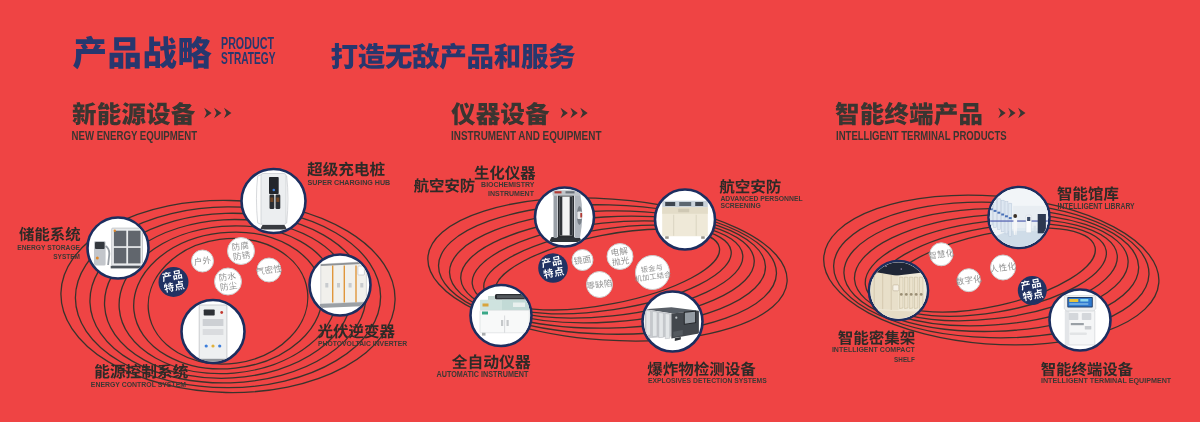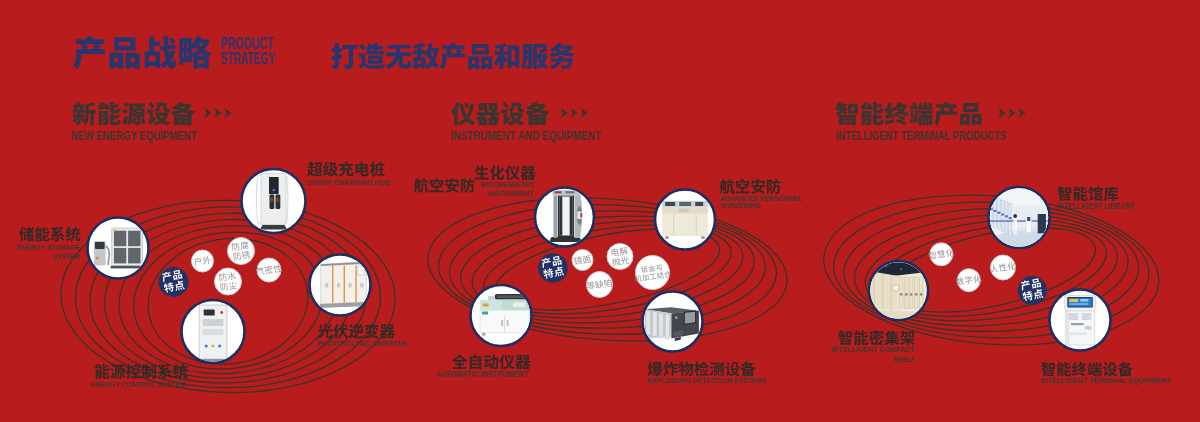--- a/index.html
+++ b/index.html
@@ -1,14 +1,14 @@
 <!DOCTYPE html>
 <html><head><meta charset="utf-8"><style>
 html,body{margin:0;padding:0;background:#ffffff;}
-#stage{position:relative;width:1200px;height:422px;background:#b91c1c;overflow:hidden;}
+#stage{position:relative;width:1200px;height:422px;background:#ef4444;overflow:hidden;}
 </style></head><body>
 <div id="stage">
 <svg width="1200" height="422" viewBox="0 0 1200 422">
 <path transform="translate(72.5,65.5)" d="M13.455000000000002 -28.497000000000003C13.869000000000002 -27.841500000000003 14.3175 -27.048000000000002 14.697000000000001 -26.254500000000004H3.3810000000000002V-21.4935H11.178L8.142000000000001 -20.1825C8.935500000000001 -19.078500000000002 9.7635 -17.664 10.3155 -16.456500000000002H3.5535V-11.626500000000002C3.5535 -8.142000000000001 3.3465000000000003 -3.2430000000000003 0.621 0.17250000000000001C1.725 0.8280000000000001 4.002000000000001 2.7945 4.83 3.7950000000000004C8.142000000000001 -0.3105 8.832 -7.038 8.832 -11.557500000000001H32.4645V-16.456500000000002H25.840500000000002L28.5315 -19.9755L23.6325 -21.4935H31.809V-26.254500000000004H20.6655C20.2515 -27.324 19.458000000000002 -28.704 18.699 -29.704500000000003ZM13.110000000000001 -16.456500000000002 15.421500000000002 -17.491500000000002C14.973 -18.6645 13.972500000000002 -20.217000000000002 13.0065 -21.4935H22.770000000000003C22.2525 -19.9065 21.355500000000003 -17.9055 20.527500000000003 -16.456500000000002Z M46.492 -23.391000000000002H57.704499999999996V-19.837500000000002H46.492ZM41.662 -28.186500000000002V-15.076500000000001H62.845V-28.186500000000002ZM37.073499999999996 -12.627V3.2775000000000003H41.8V1.6215000000000002H45.7675V3.1395000000000004H50.769999999999996V-12.627ZM41.8 -3.1740000000000004V-7.831500000000001H45.7675V-3.1740000000000004ZM53.2195 -12.627V3.2775000000000003H58.015V1.6215000000000002H62.224000000000004V3.1395000000000004H67.261V-12.627ZM58.015 -3.1740000000000004V-7.831500000000001H62.224000000000004V-3.1740000000000004Z M96.1925 -26.496000000000002C97.2965 -24.943500000000004 98.642 -22.8045 99.194 -21.459000000000003L102.782 -23.598000000000003C102.161 -24.909000000000002 100.712 -26.910000000000004 99.5735 -28.359ZM90.87950000000001 -29.187C90.9485 -25.771500000000003 91.0865 -22.563000000000002 91.259 -19.596L87.464 -19.078500000000002L88.1195 -14.766000000000002L91.604 -15.249C91.949 -11.454 92.432 -8.1765 93.0875 -5.4510000000000005C91.4315 -3.6570000000000005 89.53399999999999 -2.1390000000000002 87.464 -1.0350000000000001V-14.283000000000001H81.49549999999999V-19.527H87.7745V-23.908500000000004H81.49549999999999V-29.0145H76.7V-14.283000000000001H72.146V2.6565000000000003H76.562V0.621H82.841V2.484H87.464V-0.17250000000000001C88.568 0.6900000000000001 89.7065 1.8630000000000002 90.3965 2.7600000000000002C91.9145 1.8630000000000002 93.398 0.6900000000000001 94.7435 -0.621C95.951 1.8285000000000002 97.5035 3.1740000000000004 99.539 3.2775000000000003C101.02250000000001 3.3120000000000003 102.989 2.0700000000000003 103.955 -3.9330000000000003C103.196 -4.3815 101.264 -5.727 100.4705 -6.7620000000000005C100.3325 -3.9330000000000003 100.02199999999999 -2.484 99.50450000000001 -2.5185000000000004C99.0215 -2.5530000000000004 98.5385 -3.2775000000000003 98.09 -4.554C100.16 -7.452000000000001 101.816 -10.729500000000002 102.88550000000001 -14.041500000000001L99.15950000000001 -16.146C98.57300000000001 -14.248500000000002 97.745 -12.351 96.7445 -10.591500000000002C96.5375 -12.178500000000001 96.29599999999999 -13.938 96.1235 -15.9045L103.3685 -16.905L102.713 -21.114L95.813 -20.1825C95.6405 -23.0115 95.537 -26.047500000000003 95.5025 -29.187ZM76.562 -3.8985000000000003V-9.832500000000001H82.841V-3.8985000000000003Z M124.57199999999999 -29.532000000000004C123.4335 -26.496000000000002 121.53599999999999 -23.5635 119.25899999999999 -21.39V-27.462000000000003H106.90799999999999V-0.5865H110.496V-3.2775000000000003H119.25899999999999V-9.694500000000001C119.77649999999998 -9.0045 120.25949999999999 -8.2455 120.57 -7.659000000000001L120.984 -7.831500000000001V3.3120000000000003H125.6415V2.277H131.2995V3.3120000000000003H136.164V-8.487C136.923 -9.7635 138.1995 -11.454 139.131 -12.316500000000001C136.44 -13.075500000000002 134.02499999999998 -14.283000000000001 131.95499999999998 -15.7665C134.232 -18.3195 136.095 -21.321 137.337 -24.805500000000002L134.05949999999999 -26.427000000000003L133.23149999999998 -26.220000000000002H128.4015C128.7465 -26.875500000000002 129.02249999999998 -27.565500000000004 129.2985 -28.221000000000004ZM110.496 -23.184H111.46199999999999V-17.802000000000003H110.496ZM110.496 -7.521000000000001V-13.731000000000002H111.46199999999999V-7.521000000000001ZM115.53299999999999 -13.731000000000002V-7.521000000000001H114.46349999999998V-13.731000000000002ZM115.53299999999999 -17.802000000000003H114.46349999999998V-23.184H115.53299999999999ZM119.25899999999999 -12.213000000000001V-18.285C119.98349999999999 -17.595000000000002 120.708 -16.836000000000002 121.12199999999999 -16.353C121.81199999999998 -16.974 122.53649999999999 -17.664 123.22649999999999 -18.423000000000002C123.81299999999999 -17.526 124.46849999999999 -16.663500000000003 125.19299999999998 -15.801000000000002C123.39899999999999 -14.352 121.36349999999999 -13.1445 119.25899999999999 -12.213000000000001ZM125.6415 -2.0700000000000003V-5.313000000000001H131.2995V-2.0700000000000003ZM130.8165 -22.114500000000003C130.1265 -20.976000000000003 129.2985 -19.872 128.4015 -18.837000000000003C127.43549999999999 -19.837500000000002 126.60749999999999 -20.907 125.952 -21.942L126.0555 -22.114500000000003ZM124.50299999999999 -9.66C125.91749999999999 -10.488000000000001 127.26299999999999 -11.419500000000001 128.53949999999998 -12.489C129.74699999999999 -11.454 131.0925 -10.488000000000001 132.54149999999998 -9.66Z" fill="#27376e"></path>
 <text x="358.77" y="49.3" font-family="Liberation Sans, sans-serif" font-size="17.4" font-weight="bold" fill="#27376e" text-anchor="start" transform="scale(0.616,1)">PRODUCT</text>
 <text x="376.49" y="64.4" font-family="Liberation Sans, sans-serif" font-size="17.3" font-weight="bold" fill="#27376e" text-anchor="start" transform="scale(0.587,1)">STRATEGY</text>
 <path transform="translate(330.5,66.5)" d="M4.3725 -23.5125V-18.4525H1.1275V-14.685H4.3725V-10.5875L0.825 -9.8725L1.87 -5.885L4.3725 -6.49V-1.815C4.3725 -1.43 4.235 -1.2925 3.85 -1.2925C3.4925 -1.2925 2.3375 -1.2925 1.375 -1.3475C1.87 -0.3025 2.3925 1.375 2.5025 2.42C4.5375 2.42 5.9675 2.31 7.04 1.6775C8.1125 1.0725 8.4425 0.0825 8.4425 -1.7875V-7.48L11.6875 -8.305L11.1925 -12.1275L8.4425 -11.495V-14.685H11.165000000000001V-18.4525H8.4425V-23.5125ZM11.77 -21.56V-17.545H18.2875V-2.475C18.2875 -1.98 18.0675 -1.815 17.517500000000002 -1.815C16.94 -1.815 14.85 -1.7875 13.31 -1.925C13.9425 -0.7975 14.7125 1.21 14.905 2.4475000000000002C17.4625 2.4475000000000002 19.36 2.365 20.7625 1.65C22.165 0.9625 22.6325 -0.22 22.6325 -2.3925V-17.545H26.7575V-21.56Z M28.134999999999998 -20.5425C29.619999999999997 -19.195 31.435 -17.2975 32.1775 -15.977500000000001L35.34 -18.3975C34.4875 -19.7175 32.589999999999996 -21.4775 31.0775 -22.715ZM41.335 -7.7825H47.8525V-5.9125H41.335ZM37.6225 -10.945V-2.7775H51.8125V-10.945ZM39.8775 -17.2425H42.875V-15.62H38.8875C39.2175 -16.115 39.5475 -16.6375 39.8775 -17.2425ZM42.875 -23.5125V-20.5975H41.335C41.5275 -21.23 41.72 -21.8625 41.885 -22.495L38.1725 -23.2925C37.65 -20.9825 36.605 -18.5625 35.2575 -17.0775C35.9725 -16.7475 37.1825 -16.142500000000002 38.035 -15.62H35.78V-12.2925H53.6275V-15.62H46.835V-17.2425H52.5275V-20.5975H46.835V-23.5125ZM34.9825 -12.87H28.3V-9.185H31.16V-2.9425C30.115 -2.42 29.0425 -1.65 28.08 -0.77L30.445 2.7225C31.5175 1.2375 32.8375 -0.385 33.635 -0.385C34.129999999999995 -0.385 34.955 0.33 35.945 0.935C37.705 1.9525 39.85 2.2275 43.26 2.2275C46.3125 2.2275 50.849999999999994 2.09 53.325 1.925C53.3525 0.935 53.985 -0.935 54.3975 -1.9525C51.3725 -1.4575 46.2025 -1.21 43.3975 -1.21C40.455 -1.21 37.98 -1.32 36.3025 -2.365L34.9825 -3.2175Z M57.177499999999995 -21.8625V-17.9575H65.5375C65.4825 -16.6925 65.4275 -15.4 65.28999999999999 -14.1625H55.555V-10.23H64.5475C63.3925 -6.38 60.835 -3.025 55.0325 -0.825C56.0775 0.0275 57.177499999999995 1.5125 57.7275 2.5575C63.7225 0.055 66.6375 -3.7125 68.1225 -8.0025V-3.1625C68.1225 0.6325 69.085 1.8975 72.935 1.8975C73.6775 1.8975 75.685 1.8975 76.455 1.8975C79.7 1.8975 80.8 0.5775 81.24 -4.29C80.1125 -4.565 78.27 -5.2525 77.4175 -5.94C77.2525 -2.53 77.0875 -2.0075 76.0975 -2.0075C75.575 -2.0075 74.0075 -2.0075 73.53999999999999 -2.0075C72.495 -2.0075 72.3575 -2.145 72.3575 -3.2175V-10.23H80.9375V-14.1625H69.3875C69.525 -15.4275 69.6075 -16.6925 69.6625 -17.9575H79.48V-21.8625Z M100.24499999999999 -14.905H103.35249999999999C103.0225 -12.7875 102.5825 -10.8625 101.97749999999999 -9.13C101.235 -10.9175 100.6575 -12.8425 100.2175 -14.85ZM82.3425 -15.977500000000001V-12.21H86.93499999999999V-9.24H83.05749999999999V2.2825H86.96249999999999V0.8525H90.6475V1.595H94.7725V-0.1375C95.5975 0.715 96.44999999999999 1.8425 96.89 2.64C98.95249999999999 1.65 100.63 0.33 101.97749999999999 -1.32C103.0225 0.0275 104.23249999999999 1.21 105.6625 2.1725C106.2675 1.1 107.5325 -0.44 108.44 -1.21C106.78999999999999 -2.145 105.41499999999999 -3.4375 104.25999999999999 -5.005C105.60749999999999 -7.8375 106.405 -11.1925 106.845 -14.905H108.22V-18.59H101.26249999999999C101.5925 -19.9925 101.86749999999999 -21.4775 102.06 -22.9625L98.155 -23.54C97.71499999999999 -19.7175 96.8625 -16.0325 95.35 -13.3375V-15.977500000000001H90.86749999999999V-19.1675C92.38 -19.4975 93.83749999999999 -19.91 95.1575 -20.3775L92.05 -23.43C89.63 -22.44 85.835 -21.5875 82.315 -21.12C82.755 -20.295 83.30499999999999 -18.8375 83.47 -17.9575C84.5975 -18.0675 85.7525 -18.2325 86.93499999999999 -18.425V-15.977500000000001ZM97.935 -9.8725C98.4575 -8.1125 99.0625 -6.4625 99.80499999999999 -4.95C98.53999999999999 -3.2725 96.89 -1.925 94.7725 -1.0175V-9.24H90.86749999999999V-12.21H94.63499999999999L94.25 -11.715C95.10249999999999 -11.055 96.58749999999999 -9.5425 97.16499999999999 -8.7725C97.44 -9.13 97.6875 -9.4875 97.935 -9.8725ZM86.96249999999999 -2.75V-5.665H90.6475V-2.75Z M119.52499999999999 -22.715C119.85499999999999 -22.1925 120.21249999999999 -21.56 120.515 -20.9275H111.49499999999999V-17.1325H117.71L115.28999999999999 -16.0875C115.9225 -15.2075 116.5825 -14.08 117.0225 -13.1175H111.6325V-9.2675C111.6325 -6.49 111.4675 -2.585 109.295 0.1375C110.175 0.66 111.99 2.2275 112.64999999999999 3.025C115.28999999999999 -0.2475 115.84 -5.61 115.84 -9.2125H134.6775V-13.1175H129.3975L131.5425 -15.9225L127.63749999999999 -17.1325H134.155V-20.9275H125.2725C124.9425 -21.78 124.31 -22.88 123.705 -23.6775ZM119.25 -13.1175 121.0925 -13.9425C120.735 -14.8775 119.9375 -16.115 119.16749999999999 -17.1325H126.94999999999999C126.5375 -15.8675 125.82249999999999 -14.2725 125.1625 -13.1175Z M145.24 -18.645H154.1775V-15.8125H145.24ZM141.39 -22.4675V-12.0175H158.275V-22.4675ZM137.7325 -10.065V2.6125H141.5V1.2925H144.6625V2.5025H148.65V-10.065ZM141.5 -2.53V-6.2425H144.6625V-2.53ZM150.6025 -10.065V2.6125H154.425V1.2925H157.78V2.5025H161.79500000000002V-10.065ZM154.425 -2.53V-6.2425H157.78V-2.53Z M177.17 -20.9275V1.21H181.075V-0.935H184.54V1.0175H188.665V-20.9275ZM181.075 -4.7575V-17.105H184.54V-4.7575ZM174.2825 -23.2925C171.6975 -22.275 167.875 -21.3675 164.29999999999998 -20.8725C164.73999999999998 -20.02 165.23499999999999 -18.645 165.39999999999998 -17.765C166.55499999999998 -17.9025 167.765 -18.0675 168.975 -18.26V-15.290000000000001H164.29999999999998V-11.605H168.0125C167.04999999999998 -8.8275 165.51 -5.9675 163.75 -4.0425C164.41 -3.025 165.345 -1.43 165.73 -0.275C166.9675 -1.6775 168.0675 -3.63 168.975 -5.775V2.585H172.98999999999998V-6.435C173.64999999999998 -5.39 174.31 -4.345 174.7225 -3.52L176.9775 -6.8475C176.42749999999998 -7.535 174.11749999999998 -10.1475 172.98999999999998 -11.275V-11.605H176.565V-15.290000000000001H172.98999999999998V-19.0575C174.33749999999998 -19.3875 175.6575 -19.745 176.83999999999997 -20.1575Z M192.65499999999997 -22.5775V-12.485C192.65499999999997 -8.4425 192.545 -2.8875 190.89499999999998 0.8525C191.80249999999998 1.1825 193.42499999999998 2.09 194.11249999999998 2.6675C195.21249999999998 0.1925 195.7625 -3.1625 196.01 -6.4075H198.045V-1.6775C198.045 -1.32 197.93499999999997 -1.21 197.63249999999996 -1.21C197.30249999999998 -1.21 196.33999999999997 -1.1825 195.515 -1.2375C196.01 -0.2475 196.47749999999996 1.5675000000000001 196.55999999999997 2.6125C198.31999999999996 2.6125 199.55749999999998 2.53 200.51999999999998 1.87C201.51 1.21 201.73 0.11 201.73 -1.595V-22.5775ZM196.23 -18.892500000000002H198.045V-16.445H196.23ZM196.23 -12.76H198.045V-10.175H196.2025L196.23 -12.485ZM212.61999999999998 -9.2675C212.28999999999996 -8.14 211.90499999999997 -7.0675 211.40999999999997 -6.0775C210.74999999999997 -7.0675 210.22749999999996 -8.14 209.78749999999997 -9.2675ZM202.77499999999998 -22.5775V2.6125H206.5425V0.165C207.23 0.88 207.97249999999997 1.925 208.385 2.64C209.62249999999997 1.8975 210.72249999999997 1.0175 211.68499999999997 -0.0275C212.73 1.0175 213.91249999999997 1.8975 215.2325 2.6125C215.78249999999997 1.65 216.8825 0.2475 217.70749999999998 -0.4675C216.30499999999998 -1.1 215.0125 -1.98 213.91249999999997 -3.025C215.36999999999998 -5.5 216.3875 -8.5525 216.93749999999997 -12.2375L214.5725 -12.98L213.93999999999997 -12.87H206.5425V-18.892500000000002H212.23499999999999V-17.325C212.23499999999999 -16.995 212.07 -16.9125 211.62999999999997 -16.9125C211.21749999999997 -16.885 209.45749999999998 -16.885 208.24749999999997 -16.9675C208.71499999999997 -16.0325 209.23749999999998 -14.6575 209.40249999999997 -13.64C211.49249999999998 -13.64 213.17 -13.64 214.40749999999997 -14.135C215.7 -14.63 216.05749999999998 -15.565 216.05749999999998 -17.2425V-22.5775ZM209.34749999999997 -2.9425C208.52249999999998 -1.9525 207.58749999999998 -1.155 206.5425 -0.5225V-8.8825C207.28499999999997 -6.71 208.19249999999997 -4.7025 209.34749999999997 -2.9425Z M228.65499999999997 -10.34C228.54499999999996 -9.5975 228.40749999999997 -8.8825 228.21499999999997 -8.2225H220.67999999999998V-4.84H226.59249999999997C224.96999999999997 -2.75 222.46749999999997 -1.43 218.91999999999996 -0.6875C219.66249999999997 0.055 220.87249999999997 1.7325 221.28499999999997 2.585C226.01499999999996 1.21 229.17749999999995 -1.045 231.10249999999996 -4.84H237.94999999999996C237.53749999999997 -2.805 237.06999999999996 -1.65 236.54749999999996 -1.265C236.16249999999997 -0.99 235.74999999999997 -0.9625 235.14499999999998 -0.9625C234.26499999999996 -0.9625 232.14749999999998 -0.99 230.27749999999997 -1.155C230.96499999999997 -0.22 231.48749999999995 1.2375 231.54249999999996 2.255C233.43999999999997 2.3375 235.30999999999997 2.3375 236.40999999999997 2.255C237.83999999999997 2.1725 238.82999999999996 1.9525 239.73749999999995 1.1C240.83749999999998 0.1375 241.55249999999995 -2.1175 242.15749999999997 -6.6825C242.26749999999996 -7.1775 242.34999999999997 -8.2225 242.34999999999997 -8.2225H232.39499999999995C232.53249999999997 -8.8 232.69749999999996 -9.3775 232.80749999999998 -10.01ZM236.21749999999997 -17.71C234.78749999999997 -16.7475 233.08249999999995 -15.95 231.15749999999997 -15.2625C229.45249999999996 -15.895 228.04999999999995 -16.6925 227.00499999999997 -17.6825L227.03249999999997 -17.71ZM227.16999999999996 -23.54C225.79499999999996 -21.23 223.29249999999996 -18.92 219.35999999999996 -17.2975C220.10249999999996 -16.6375 221.20249999999996 -15.125 221.64249999999996 -14.19C222.63249999999996 -14.685 223.53999999999996 -15.18 224.36499999999995 -15.73C225.05249999999995 -15.0975 225.79499999999996 -14.52 226.56499999999997 -13.9975C224.08999999999997 -13.4475 221.42249999999996 -13.09 218.72749999999996 -12.87C219.33249999999995 -11.99 219.99249999999998 -10.395 220.26749999999996 -9.405C224.08999999999997 -9.845 227.85749999999996 -10.5875 231.26749999999996 -11.715C234.40249999999997 -10.5875 238.08749999999998 -9.9825 242.29499999999996 -9.7075C242.76249999999996 -10.725 243.69749999999996 -12.3475 244.49499999999998 -13.2C241.60749999999996 -13.31 238.88499999999996 -13.53 236.46499999999997 -13.9425C239.15999999999997 -15.4 241.41499999999996 -17.27 242.98249999999996 -19.6075L240.50749999999996 -21.175L239.90249999999997 -21.01H230.08499999999998C230.46999999999997 -21.56 230.85499999999996 -22.1375 231.21249999999998 -22.715Z" fill="#27376e"></path>
 <path transform="translate(72.0,123.0)" d="M2.45 -5.3655C2.0335 -4.1405 1.2985 -2.842 0.441 -1.96C1.078 -1.568 2.1805 -0.7595000000000001 2.6950000000000003 -0.3185C3.6260000000000003 -1.372 4.5815 -3.087 5.1695 -4.655ZM8.5995 -4.361C9.261000000000001 -3.283 10.0695 -1.7885 10.461500000000001 -0.8575L12.495000000000001 -2.1315C12.25 -1.3965 11.956000000000001 -0.735 11.564 -0.1225C12.299000000000001 0.2695 13.7445 1.372 14.308 1.9845000000000002C16.317 -1.0045 16.66 -6.027 16.66 -9.653H18.326V2.205H21.7805V-9.653H23.8385V-12.936H16.66V-16.3415C18.963 -16.782500000000002 21.3885 -17.4195 23.3975 -18.228L20.7025 -20.8495C18.8895 -19.9675 16.023 -19.1345 13.352500000000001 -18.62V-9.8245C13.352500000000001 -7.644 13.279 -4.998 12.666500000000001 -2.7195C12.2255 -3.577 11.515 -4.7285 10.878 -5.6595ZM5.218500000000001 -15.729000000000001H8.183C7.987 -14.945 7.6195 -13.965 7.3255 -13.2055H4.998L5.929 -13.4505C5.831 -14.0875 5.5615000000000006 -15.018500000000001 5.218500000000001 -15.729000000000001ZM4.508 -20.384C4.704000000000001 -19.845000000000002 4.9245 -19.208000000000002 5.096 -18.5955H1.2005000000000001V-15.729000000000001H4.214L2.3275 -15.2635C2.597 -14.651 2.8175 -13.842500000000001 2.9155 -13.2055H0.8085V-10.3145H5.292V-8.82H0.98V-5.8555H5.292V-1.225C5.292 -0.9555 5.218500000000001 -0.882 4.949 -0.882C4.6795 -0.882 3.871 -0.882 3.2095000000000002 -0.9065000000000001C3.6015 -0.098 4.018 1.127 4.1160000000000005 1.96C5.5125 1.96 6.566 1.911 7.423500000000001 1.4455C8.281 0.98 8.5015 0.2205 8.5015 -1.1515V-5.8555H12.25V-8.82H8.5015V-10.3145H12.74V-13.2055H10.486L11.466000000000001 -15.386000000000001L9.604000000000001 -15.729000000000001H12.348V-18.5955H8.5995C8.33 -19.404 7.987 -20.3595 7.6685 -21.119Z M32.834 -9.1385V-8.3055H30.041V-9.1385ZM26.758 -12.0295V2.303H30.041V-2.156H32.834V-1.2005000000000001C32.834 -0.9065000000000001 32.736 -0.8330000000000001 32.442 -0.8330000000000001C32.147999999999996 -0.8085 31.217 -0.8085 30.5065 -0.8575C30.947499999999998 -0.0245 31.462 1.3475000000000001 31.633499999999998 2.2785C33.079 2.2785 34.2305 2.2295000000000003 35.161500000000004 1.6905000000000001C36.0925 1.1760000000000002 36.362 0.3185 36.362 -1.127V-12.0295ZM30.041 -5.7085H32.834V-4.753H30.041ZM45.329 -19.5755C44.3 -18.9385 42.9525 -18.277 41.556 -17.6645V-20.825H38.0525V-13.842500000000001C38.0525 -10.780000000000001 38.7875 -9.775500000000001 41.948 -9.775500000000001C42.585 -9.775500000000001 44.202 -9.775500000000001 44.8635 -9.775500000000001C47.2645 -9.775500000000001 48.195499999999996 -10.7065 48.563 -13.965C47.6075 -14.161000000000001 46.162 -14.700000000000001 45.476 -15.239C45.3535 -13.23 45.2065 -12.887 44.495999999999995 -12.887C44.104 -12.887 42.83 -12.887 42.486999999999995 -12.887C41.6785 -12.887 41.556 -12.985000000000001 41.556 -13.8915V-14.749C43.565 -15.337 45.7455 -16.121000000000002 47.558499999999995 -17.003ZM45.451499999999996 -8.5015C44.4225 -7.8155 43.0505 -7.056 41.605000000000004 -6.4190000000000005V-9.3345H38.077V-1.911C38.077 1.1760000000000002 38.861000000000004 2.1805 42.0215 2.1805C42.658500000000004 2.1805 44.349000000000004 2.1805 45.0105 2.1805C47.534 2.1805 48.4405 1.1515 48.808 -2.4010000000000002C47.8525 -2.6215 46.4315 -3.1605000000000003 45.6965 -3.6995C45.574 -1.3475000000000001 45.427 -0.9065000000000001 44.667500000000004 -0.9065000000000001C44.251000000000005 -0.9065000000000001 42.928 -0.9065000000000001 42.585 -0.9065000000000001C41.751999999999995 -0.9065000000000001 41.605000000000004 -1.0045 41.605000000000004 -1.9355V-3.3810000000000002C43.6875 -4.067 45.917 -4.9245 47.778999999999996 -5.9045000000000005ZM26.880499999999998 -12.887C27.566499999999998 -13.181000000000001 28.5955 -13.377 34.0835 -13.8915C34.2305 -13.4505 34.353 -13.0585 34.4265 -12.691L37.685 -13.965C37.317499999999995 -15.533000000000001 36.166 -17.738 35.088 -19.4285L32.05 -18.3015C32.3685 -17.7625 32.687 -17.150000000000002 32.981 -16.5375L30.3595 -16.3415C31.2415 -17.493000000000002 32.1235 -18.816000000000003 32.7605 -20.0655L28.938499999999998 -21.021C28.326 -19.2815 27.2725 -17.64 26.905 -17.174500000000002C26.512999999999998 -16.66 26.0965 -16.317 25.68 -16.1945C26.0965 -15.2635 26.6845 -13.622 26.880499999999998 -12.887Z M64.5165 -9.0405H69.14699999999999V-8.134H64.5165ZM64.5165 -12.25H69.14699999999999V-11.368H64.5165ZM68.50999999999999 -4.0425C69.196 -2.4745 70.078 -0.392 70.4455 0.882L73.7285 -0.5145000000000001C73.2875 -1.7395 72.3075 -3.7485 71.597 -5.218500000000001ZM51.0905 -18.2525C52.3155 -17.493000000000002 54.202 -16.3905 55.0595 -15.704500000000001L57.2155 -18.5465C56.26 -19.183500000000002 54.3245 -20.188000000000002 53.1485 -20.8005ZM49.939 -11.613000000000001C51.164 -10.9025 53.0015 -9.8245 53.859 -9.163L55.9905 -12.0295C55.035 -12.642000000000001 53.1485 -13.5975 51.9725 -14.185500000000001ZM50.135 0.14700000000000002 53.393499999999996 2.0335C54.447 -0.4655 55.451499999999996 -3.185 56.3335 -5.8555L53.418 -7.791C52.4135 -4.851 51.0905 -1.7885 50.135 0.14700000000000002ZM61.5275 -4.9C60.9885 -3.43 60.082 -1.715 59.2245 -0.5880000000000001C60.0085 -0.196 61.3315 0.5880000000000001 61.992999999999995 1.1025C62.2625 0.686 62.5565 0.196 62.875 -0.343C63.169 0.49 63.4875 1.5190000000000001 63.585499999999996 2.303C65.0555 2.3275 66.2315 2.2785 67.187 1.8130000000000002C68.167 1.3475000000000001 68.363 0.5145000000000001 68.363 -0.931V-5.635H72.43V-14.749H68.1425L69.049 -16.0965L67.03999999999999 -16.4395H72.9935V-19.6245H57.387V-12.789C57.387 -8.8445 57.1665 -3.234 54.4225 0.5145000000000001C55.28 0.882 56.799 1.8375000000000001 57.436 2.4010000000000002C60.376 -1.6660000000000001 60.841499999999996 -8.379 60.841499999999996 -12.789V-16.4395H64.93299999999999C64.8105 -15.925 64.61449999999999 -15.3125 64.4185 -14.749H61.3805V-5.635H64.982V-1.0290000000000001C64.982 -0.784 64.884 -0.7105 64.61449999999999 -0.7105L63.071 -0.735C63.659 -1.764 64.247 -2.94 64.6635 -3.9935Z M76.256 -18.571C77.6035 -17.3705 79.392 -15.631 80.17599999999999 -14.504000000000001L82.60149999999999 -16.954C81.744 -18.032 79.85749999999999 -19.649 78.5345 -20.727ZM74.835 -13.475V-10.0695H77.481V-3.4545000000000003C77.481 -2.2785 76.844 -1.372 76.256 -0.931C76.844 -0.2695 77.726 1.225 77.99549999999999 2.0825C78.461 1.421 79.36749999999999 0.6125 84.0225 -3.577C83.58149999999999 -4.2385 82.969 -5.586 82.675 -6.5415L80.911 -4.949V-13.475ZM85.2965 -20.212500000000002V-17.591C85.2965 -15.974 85.0025 -14.332500000000001 81.98899999999999 -13.132C82.6505 -12.6175 83.9245 -11.221 84.341 -10.535C87.59949999999999 -12.005 88.4815 -14.528500000000001 88.604 -16.9295H91.29899999999999V-15.0675C91.29899999999999 -12.2745 91.8625 -11.0495 94.7045 -11.0495C95.09649999999999 -11.0495 95.73349999999999 -11.0495 96.12549999999999 -11.0495C96.7135 -11.0495 97.3505 -11.074 97.767 -11.27C97.6445 -12.0785 97.571 -13.3035 97.4975 -14.185500000000001C97.1545 -14.063 96.493 -13.989500000000001 96.0765 -13.989500000000001C95.80699999999999 -13.989500000000001 95.29249999999999 -13.989500000000001 95.072 -13.989500000000001C94.7045 -13.989500000000001 94.65549999999999 -14.308 94.65549999999999 -15.018500000000001V-20.212500000000002ZM92.2055 -7.105C91.5685 -6.027 90.7845 -5.096 89.829 -4.2875000000000005C88.8245 -5.1205 87.967 -6.0515 87.3055 -7.105ZM83.3855 -10.4125V-7.105H85.49249999999999L84.047 -6.615C84.88 -5.047000000000001 85.86 -3.6750000000000003 87.036 -2.499C85.36999999999999 -1.715 83.45899999999999 -1.1515 81.35199999999999 -0.8330000000000001C81.94 -0.07350000000000001 82.6505 1.3475000000000001 82.94449999999999 2.254C85.517 1.6905000000000001 87.79549999999999 0.9065000000000001 89.7555 -0.245C91.544 0.9065000000000001 93.602 1.764 96.003 2.3275C96.44399999999999 1.372 97.39949999999999 -0.07350000000000001 98.1345 -0.8330000000000001C96.12549999999999 -1.1760000000000002 94.3125 -1.7395 92.74449999999999 -2.499C94.53299999999999 -4.263 95.8805 -6.5905000000000005 96.738 -9.6285L94.55749999999999 -10.535L93.9695 -10.4125Z M113.745 -15.9985C112.91199999999999 -15.3125 111.9075 -14.7245 110.7805 -14.21C109.4575 -14.7245 108.2815 -15.337 107.3505 -15.9985ZM107.4975 -21.0945C106.1255 -19.061 103.6755 -17.003 100.0005 -15.533000000000001C100.75999999999999 -14.9695 101.8625 -13.695500000000001 102.35249999999999 -12.8625C103.161 -13.2545 103.9205 -13.671000000000001 104.6555 -14.112C105.268 -13.622 105.954 -13.181000000000001 106.6645 -12.7645C104.337 -12.152000000000001 101.74 -11.7355 99.045 -11.4905C99.633 -10.682 100.2945 -9.1385 100.564 -8.183L102.13199999999999 -8.403500000000001V2.3275H105.856V1.6905000000000001H115.656V2.3275H119.576V-8.624L120.9725 -8.4525C121.438 -9.408000000000001 122.3935 -10.951500000000001 123.15299999999999 -11.76C120.31099999999999 -11.956000000000001 117.54249999999999 -12.3725 115.068 -12.936C116.9545 -14.2345 118.5225 -15.876000000000001 119.64949999999999 -17.860500000000002L117.2975 -19.208000000000002L116.734 -19.061H110.3395C110.6825 -19.453 111.001 -19.894000000000002 111.295 -20.3105ZM110.952 -10.731C113.5245 -9.751000000000001 116.3665 -9.065 119.4045 -8.6485H103.602C106.2235 -9.1385 108.698 -9.8 110.952 -10.731ZM105.856 -2.2295000000000003H109.0655V-1.323H105.856ZM105.856 -4.949V-5.635H109.0655V-4.949ZM115.656 -2.2295000000000003V-1.323H112.765V-2.2295000000000003ZM115.656 -4.949H112.765V-5.635H115.656Z" fill="#3a3531"></path>
 <path d="M204.2 107.7 L211.6 113.0 L204.2 118.3 L206.6 113.0 Z" fill="#3a3531"></path>
 <path d="M214.1 107.7 L221.5 113.0 L214.1 118.3 L216.5 113.0 Z" fill="#3a3531"></path>

